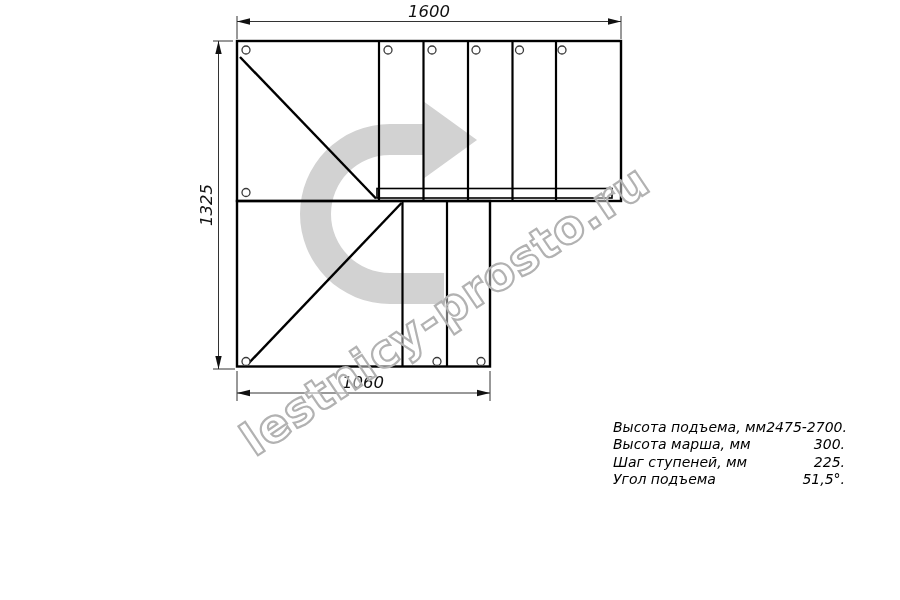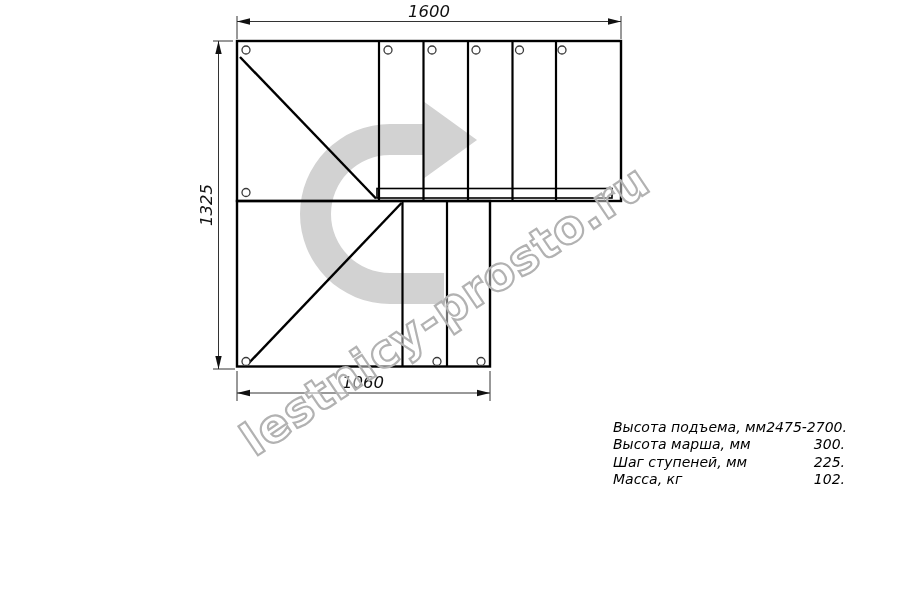--- a/index.html
+++ b/index.html
@@ -142,18 +142,18 @@
     </div>
     <div class="spec-row">
       <span class="lbl">Высота марша, мм</span>
       <span class="val">300.</span>
     </div>
     <div class="spec-row">
       <span class="lbl">Шаг ступеней, мм</span>
       <span class="val">225.</span>
     </div>
     <div class="spec-row">
-      <span class="lbl">Масса, кг</span>
-      <span class="val">102.</span>
+      <span class="lbl">Угол подъема</span>
+      <span class="val">51,5°.</span>
     </div>
   </div>
 
 </div>
 
 </body></html>

